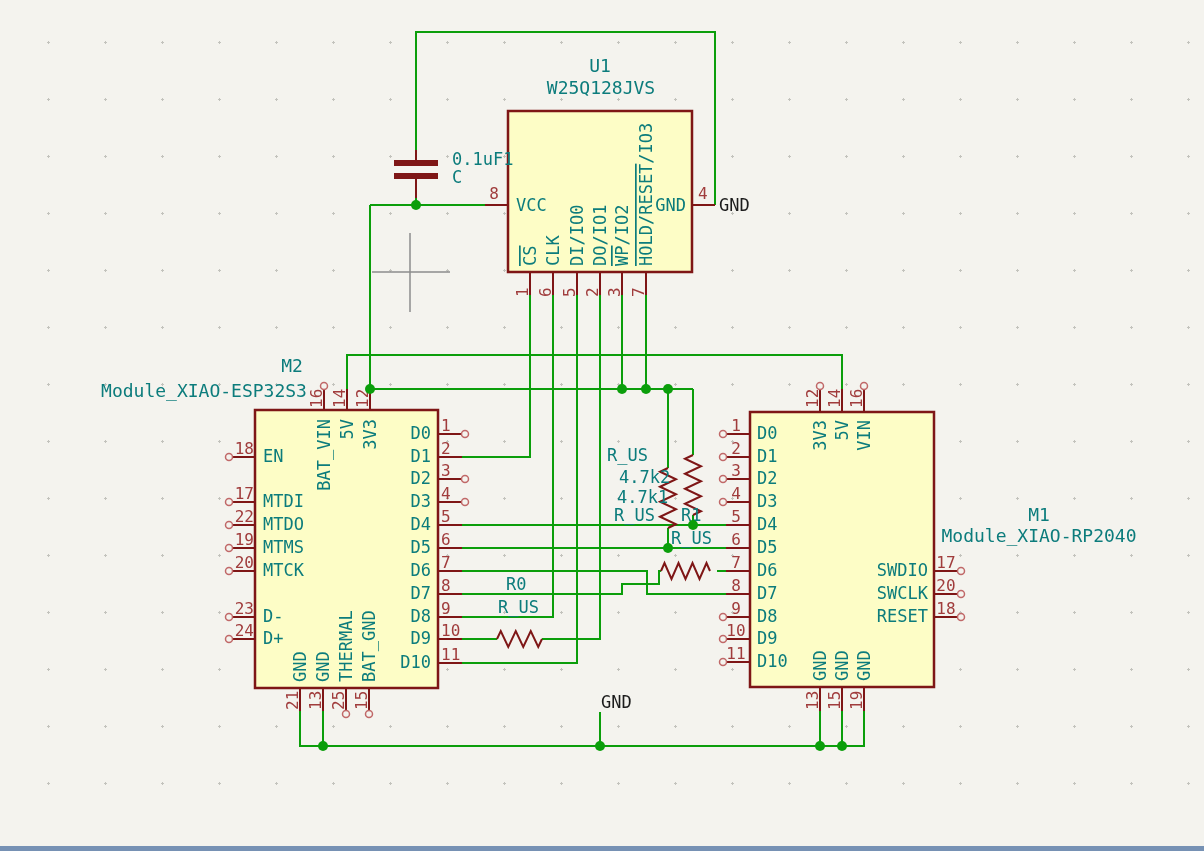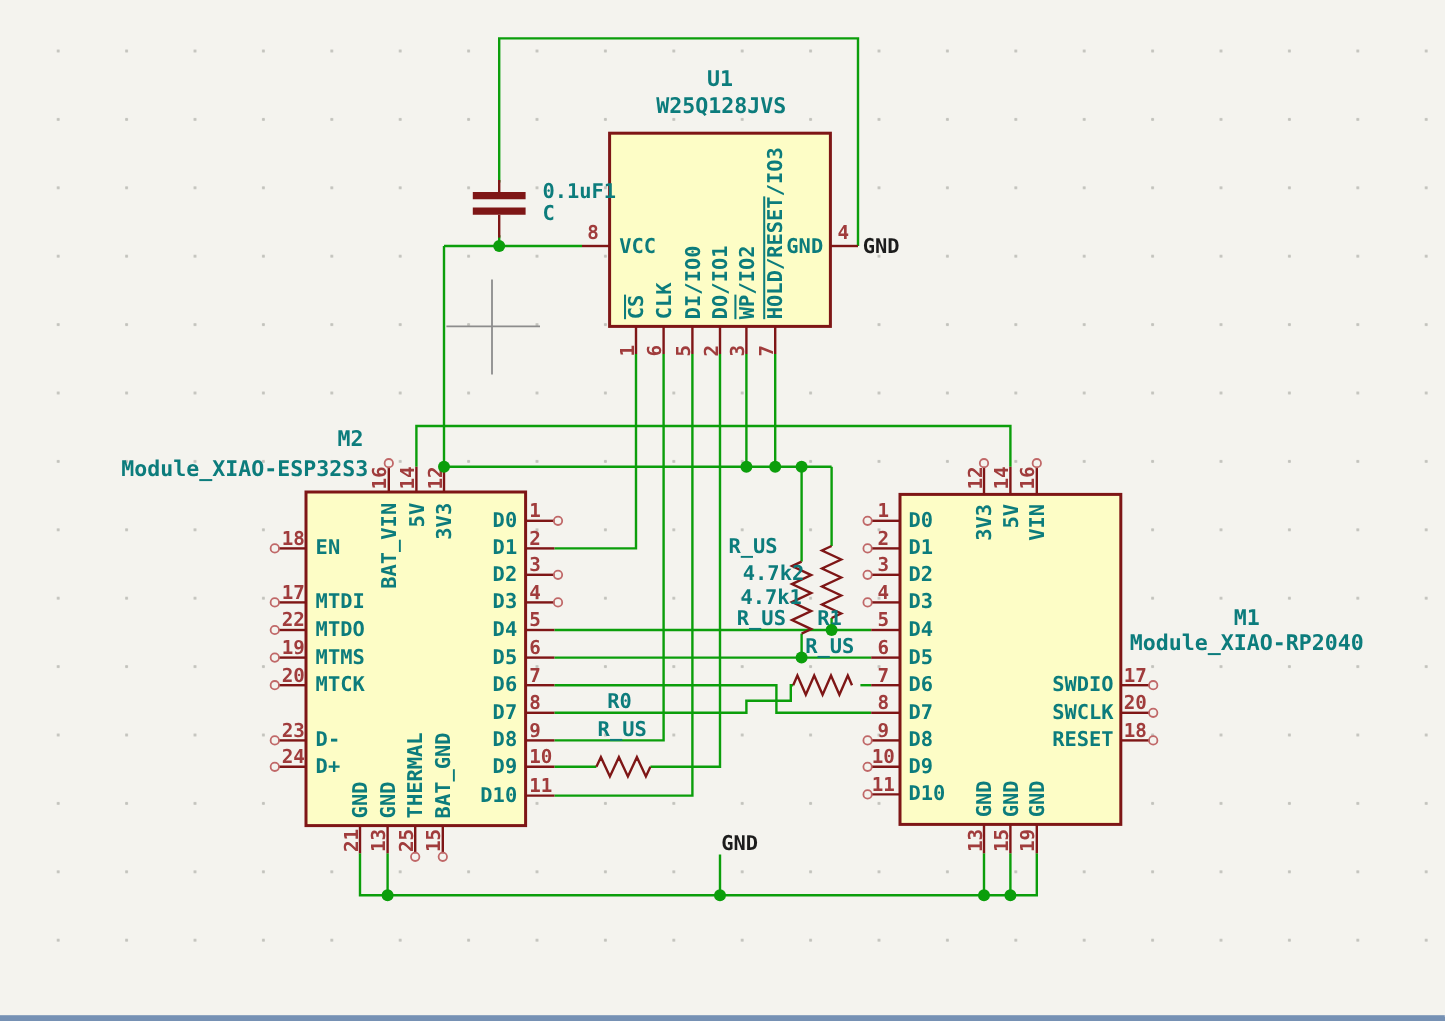--- a/index.html
+++ b/index.html
@@ -6,21 +6,20 @@
   body{
     width:1204px;height:851px;overflow:hidden;
     background:var(--background,#F4F3EE);
     font-family:"DejaVu Sans Mono",monospace;
   }
   .canvas{
     position:relative;width:1204px;height:830px;
     background-image:radial-gradient(circle,#c3c3bd 1.1px,rgba(0,0,0,0) 1.4px);
     background-size:57px 57px;
     background-position:20px 14px;
-    font-weight:bold;
   }
   .statusbar{position:absolute;left:0;bottom:0;width:1204px;height:5px;background:#7691B4;}
   svg{position:absolute;left:0;top:0;}
   svg text{font-family:"DejaVu Sans Mono",monospace;}
   .wire{stroke:var(--wire,#0B9E0B);stroke-width:2;fill:none;}
   .pin{stroke:var(--symbol_outline,#7E1616);stroke-width:2;fill:none;}
   .body{fill:var(--symbol_fill,#FDFDC6);stroke:var(--symbol_outline,#7E1616);stroke-width:2.5;}
   .res{stroke:var(--symbol_outline,#7E1616);stroke-width:2;fill:none;}
   .plate{stroke:var(--symbol_outline,#7E1616);stroke-width:6;fill:none;}
   .junction{fill:var(--wire,#0B9E0B);stroke:none;}

